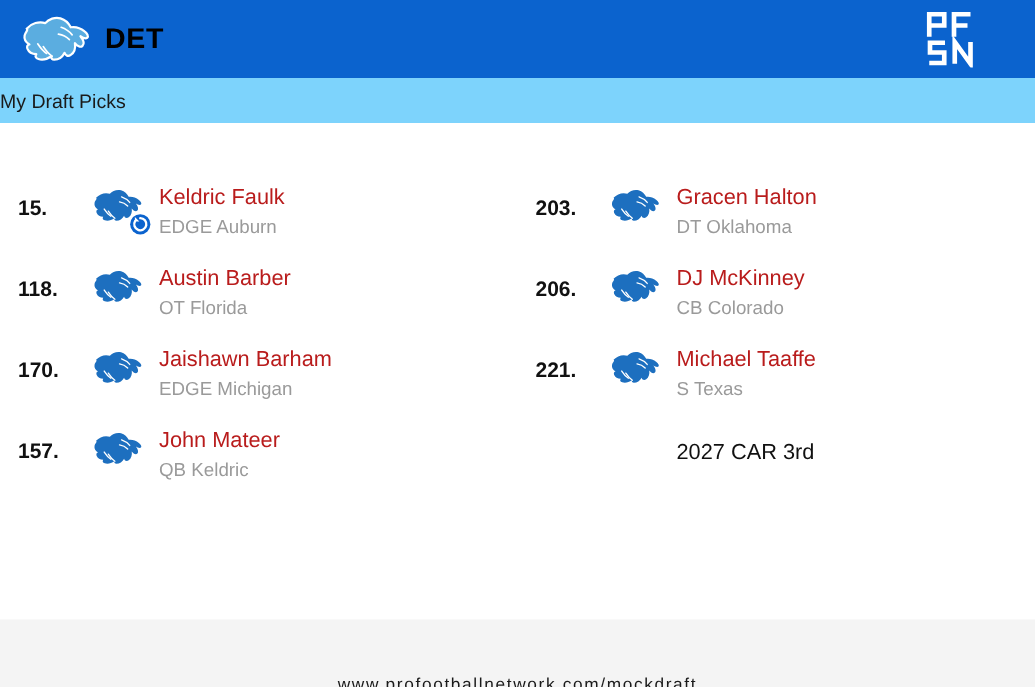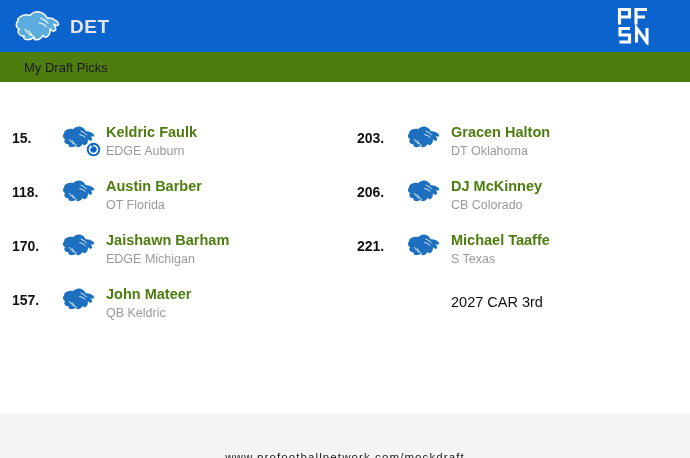--- a/index.html
+++ b/index.html
@@ -26,40 +26,40 @@
     padding:0 16px 0 14px;
     flex:0 0 auto;
     position:relative;
   }
   .team-logo-header{
     width:48px;height:38px;
     flex:0 0 auto;
     display:flex;align-items:center;justify-content:center;
   }
   .team-abbr{
-    color:#e5e5e5;
+    color:#000000;
     font-size:19px;
     font-weight:bold;
     letter-spacing:0.5px;
     margin-left:8px;
     line-height:1;
   }
   .pfsn-logo{
     position:absolute;
     right:16px;top:50%;
     transform:translateY(-50%);
     width:58px;height:38px;
   }
 
   
   .subheader{
     height:30px;
-    background:#4d7c0f;
+    background:#7dd3fc;
     display:flex;align-items:center;
-    padding-left:24px;
+    padding-left:0;
     flex:0 0 auto;
   }
   .subheader-title{
     font-size:13px;
     color:#1a1a1a;
     line-height:1;
   }
 
   
   .main{
@@ -107,22 +107,22 @@
     top:20px;
     width:15px;height:15px;
   }
   .pick-info{
     flex:1 1 auto;
     padding-left:4px;
     padding-top:1px;
   }
   .player-name{
     font-size:14.5px;
-    font-weight:bold;
-    color:#4d7c0f;
+    font-weight:normal;
+    color:#b91c1c;
     line-height:1.25;
     white-space:nowrap;
   }
   .player-meta{
     font-size:12.5px;
     color:#9a9a9a;
     line-height:1.3;
     margin-top:2px;
     white-space:nowrap;
   }

